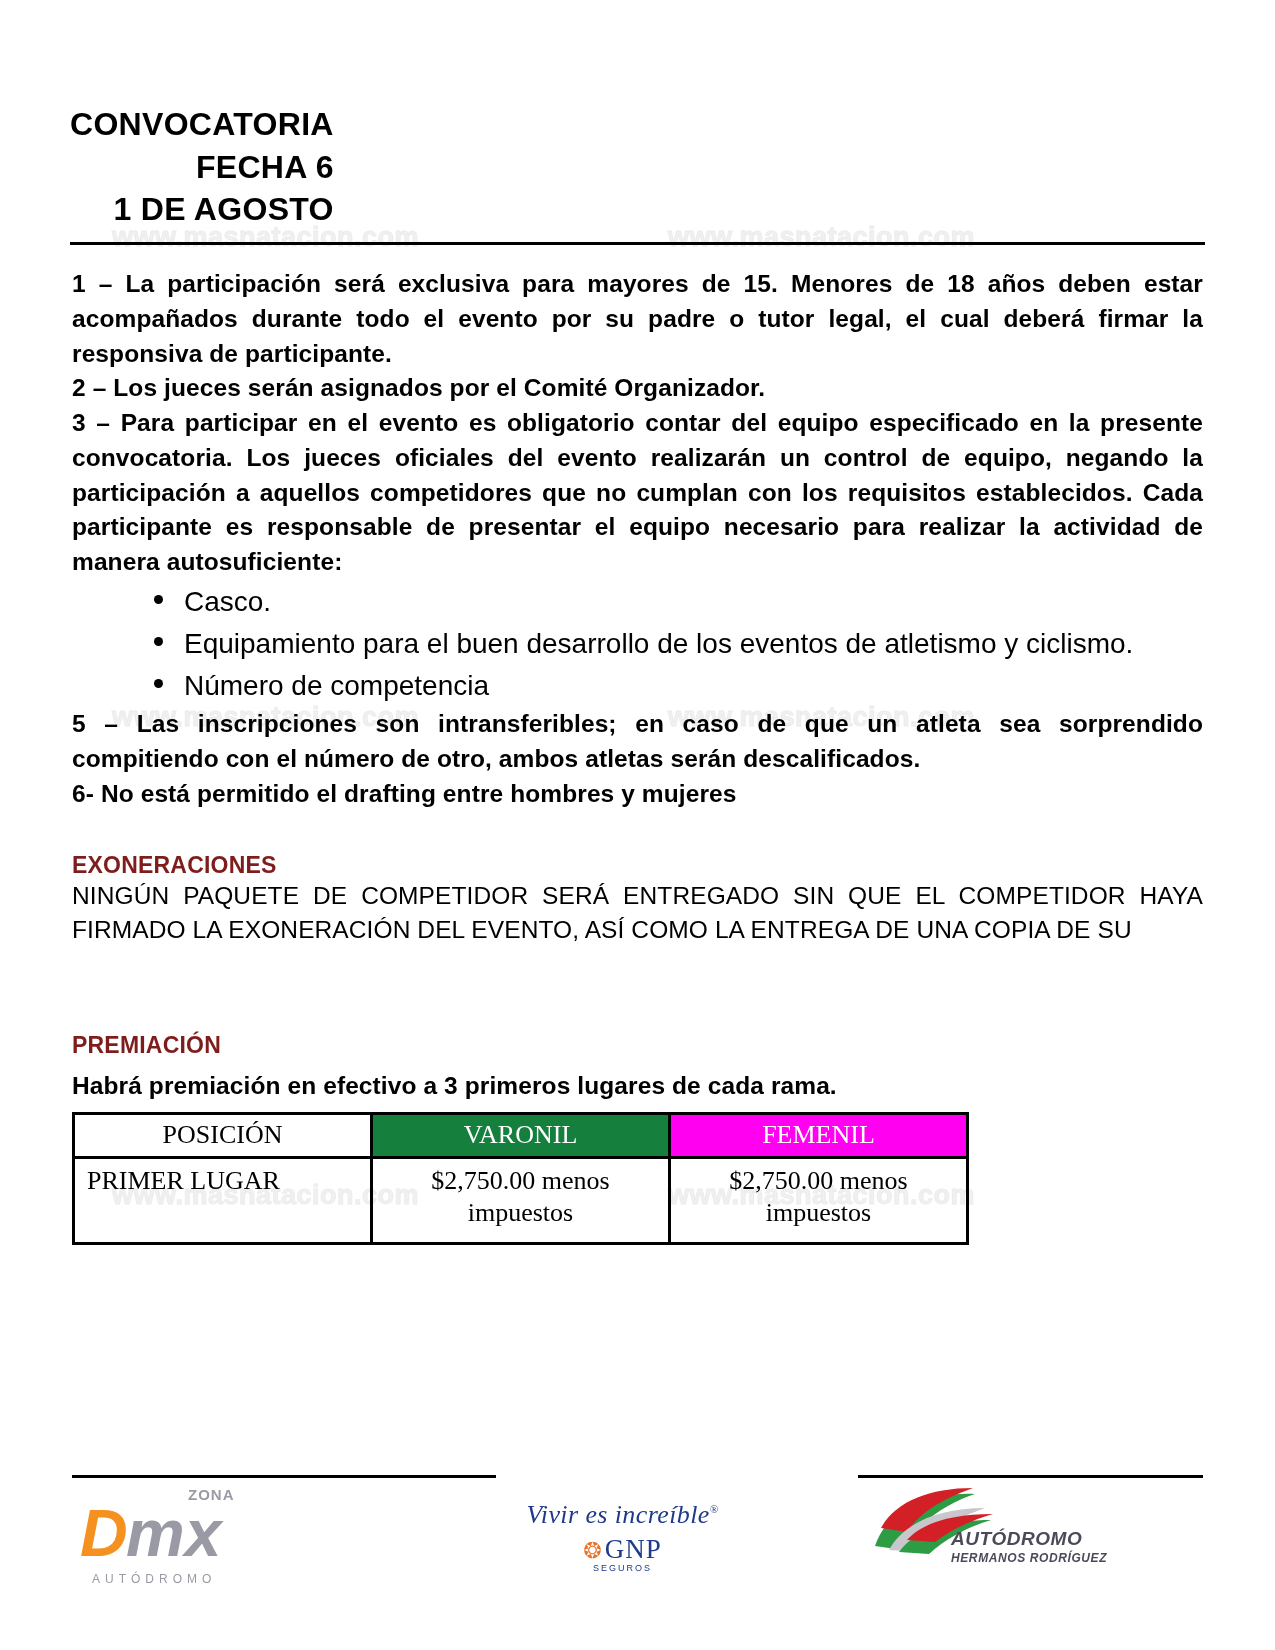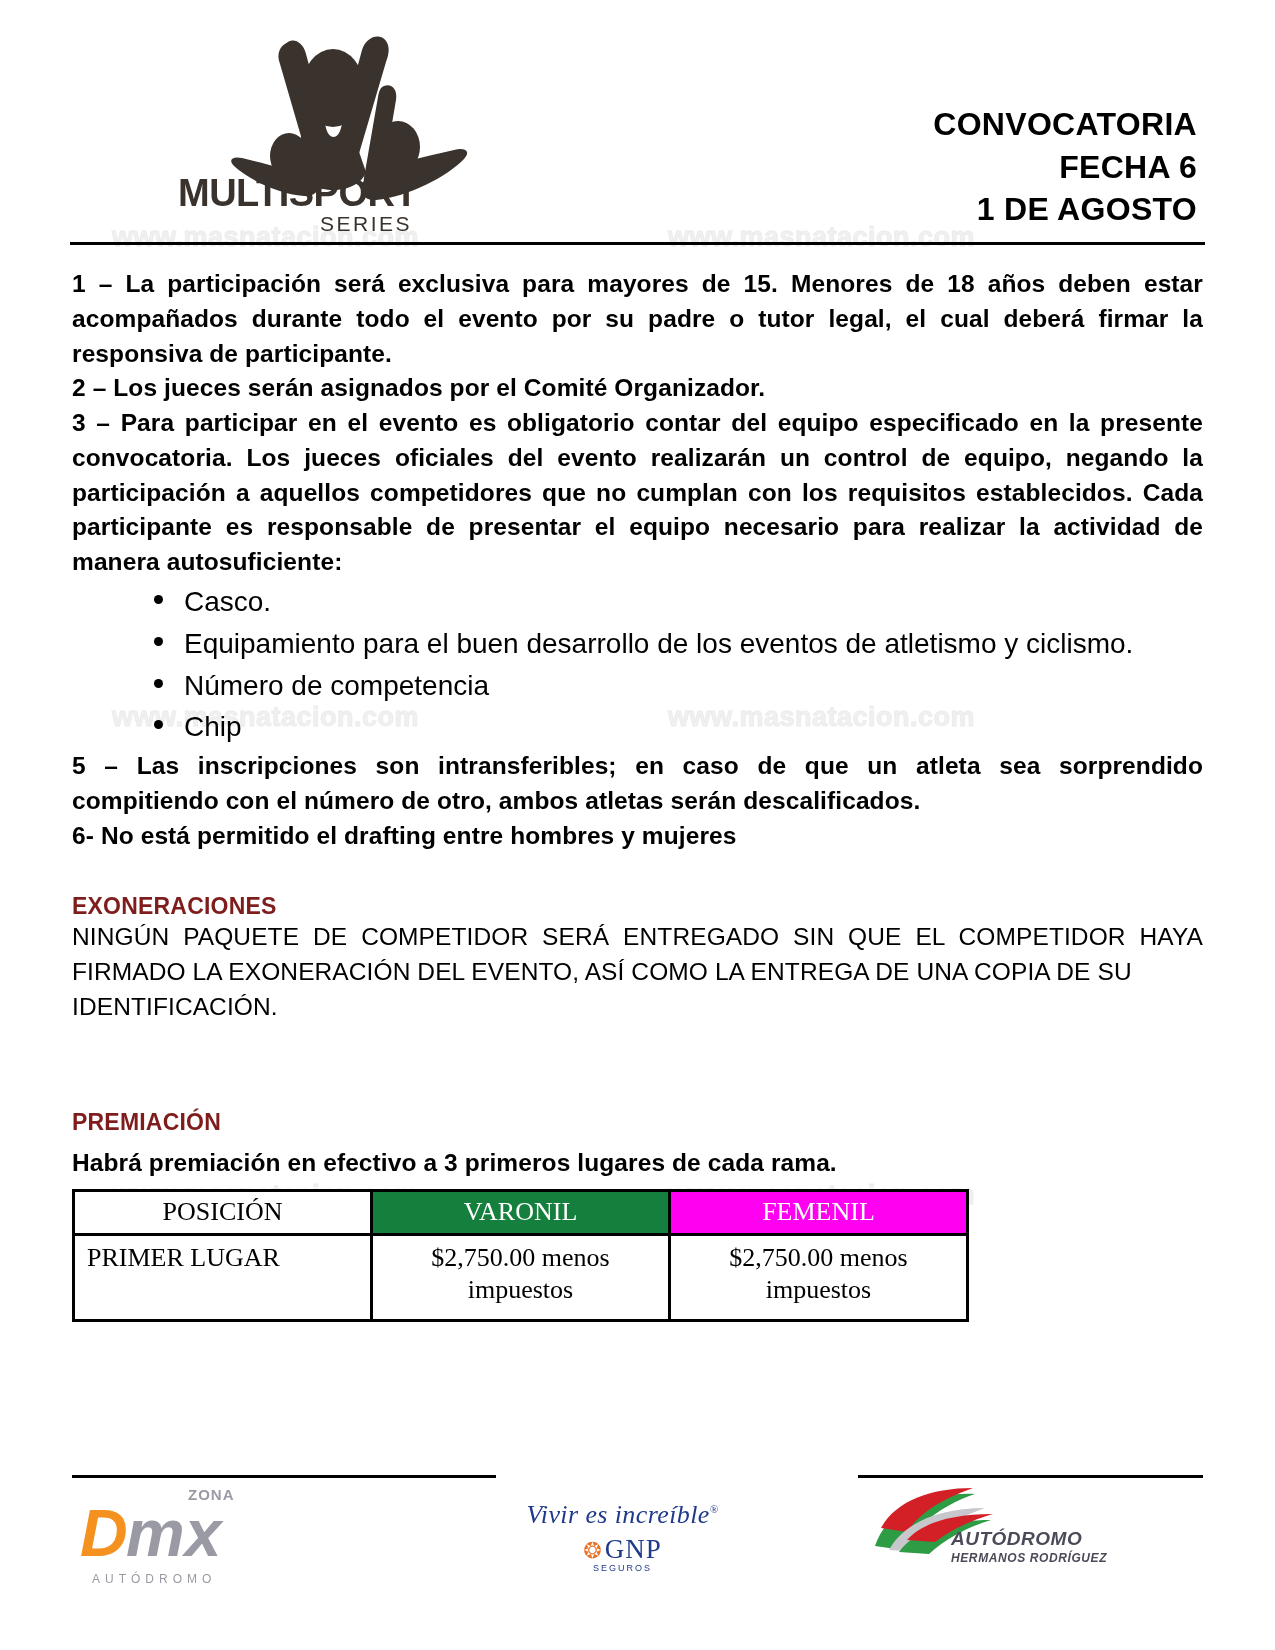--- a/index.html
+++ b/index.html
@@ -274,78 +274,49 @@
     <div class="wm" style="left:112px; top:222px;">www.masnatacion.com</div>
     <div class="wm" style="left:668px; top:222px;">www.masnatacion.com</div>
     <div class="wm" style="left:112px; top:702px;">www.masnatacion.com</div>
     <div class="wm" style="left:668px; top:702px;">www.masnatacion.com</div>
     <div class="wm" style="left:112px; top:1180px;">www.masnatacion.com</div>
     <div class="wm" style="left:668px; top:1180px;">www.masnatacion.com</div>
   </div>
 
   <div class="header">
 
-    <div class="logo-wrap">
-      <svg class="logo-svg" width="330" height="222" viewBox="0 0 330 222">
-        <g fill="#3A322C">
-
-          <ellipse cx="163" cy="72" rx="31" ry="39"></ellipse>
-
-          <path d="M118 26 C124 22 133 26 136 38 L156 112 C159 124 168 124 171 112 L192 34 C196 22 206 18 213 22 C220 27 220 36 216 46 L188 141 C183 156 173 164 163 164 C152 164 142 156 137 141 L110 48 C106 37 110 30 118 26 Z"></path>
-
-          <path d="M139 130 C148 160 178 160 187 130 L196 156 C188 180 138 180 131 156 Z"></path>
-
-          <ellipse cx="119" cy="140" rx="19" ry="23"></ellipse>
-
-          <path d="M139 98 C145 96 150 101 149 110 L141 168 C140 176 134 180 129 177 C124 174 123 167 125 159 L133 107 C134 101 136 99 139 98 Z"></path>
-
-          <path d="M134 158 C120 154 96 148 72 142 C62 140 58 144 64 150 C78 163 108 178 134 180 C145 181 150 174 148 167 Z"></path>
-
-          <ellipse cx="228" cy="131" rx="22" ry="26"></ellipse>
-
-          <path d="M214 70 C221 67 228 73 226 84 L212 166 C210 176 203 180 198 176 C193 172 193 165 195 156 L208 81 C209 74 211 71 214 70 Z"></path>
-
-          <path d="M200 155 C222 149 256 140 284 134 C296 131 301 136 294 143 C278 160 238 181 206 184 C194 185 190 177 192 168 Z"></path>
-        </g>
-
-        <text x="8" y="190" font-family="Liberation Sans, sans-serif" font-size="38" font-weight="700" fill="#3A322C" letter-spacing="-0.5">MULTISPORT</text>
-        <text x="150" y="215" font-family="Liberation Sans, sans-serif" font-size="21" font-weight="400" fill="#3A322C" letter-spacing="2.5">SERIES</text>
-      </svg>
-    </div>
 
     <div class="header-titles">
       <div>CONVOCATORIA</div>
       <div>FECHA 6</div>
       <div>1 DE AGOSTO</div>
     </div>
   </div>
 
   <div class="header-rule"></div>
 
   <div class="content">
 
     <p class="clause">1 – La participación será exclusiva para mayores de 15. Menores de 18 años deben estar acompañados durante todo el evento por su padre o tutor legal, el cual deberá firmar la responsiva de participante.</p>
     <p class="clause noj">2 – Los jueces serán asignados por el Comité Organizador.</p>
     <p class="clause">3 – Para participar en el evento es obligatorio contar del equipo especificado en la presente convocatoria. Los jueces oficiales del evento realizarán un control de equipo, negando la participación a aquellos competidores que no cumplan con los requisitos establecidos. Cada participante es responsable de presentar el equipo necesario para realizar la actividad de manera autosuficiente:</p>
 
     <ul class="equip">
       <li>Casco.</li>
       <li>Equipamiento para el buen desarrollo de los eventos de atletismo y ciclismo.</li>
       <li>Número de competencia</li>
-      <li>Chip</li>
     </ul>
 
     <p class="clause">5 – Las inscripciones son intransferibles; en caso de que un atleta sea sorprendido compitiendo con el número de otro, ambos atletas serán descalificados.</p>
     <p class="clause noj">6- No está permitido el drafting entre hombres y mujeres</p>
 
     <div class="spacer-40"></div>
 
     <p class="section-head">EXONERACIONES</p>
     <p class="caps">NINGÚN PAQUETE DE COMPETIDOR SERÁ ENTREGADO SIN QUE EL COMPETIDOR HAYA FIRMADO LA EXONERACIÓN DEL EVENTO, ASÍ COMO LA ENTREGA DE UNA COPIA DE SU</p>
-    <p class="caps last">IDENTIFICACIÓN.</p>
 
     <div class="spacer-58"></div>
     <div class="spacer-26"></div>
 
     <p class="section-head">PREMIACIÓN</p>
     <div class="spacer-10"></div>
     <p class="clause noj">Habrá premiación en efectivo a 3 primeros lugares de cada rama.</p>
 
     <table class="prize-table">
       <colgroup>

